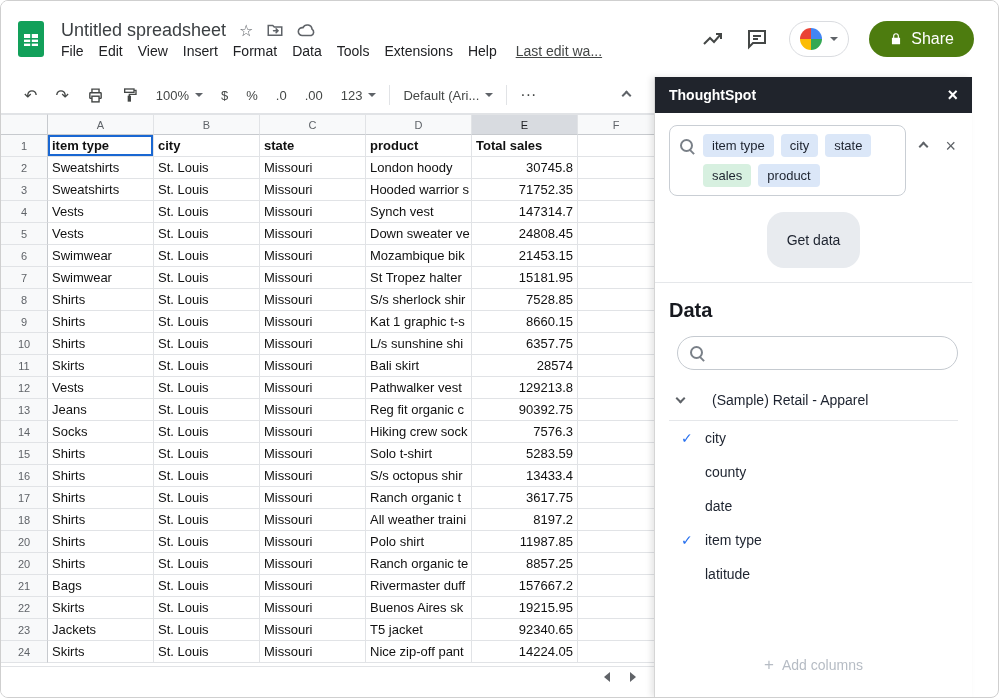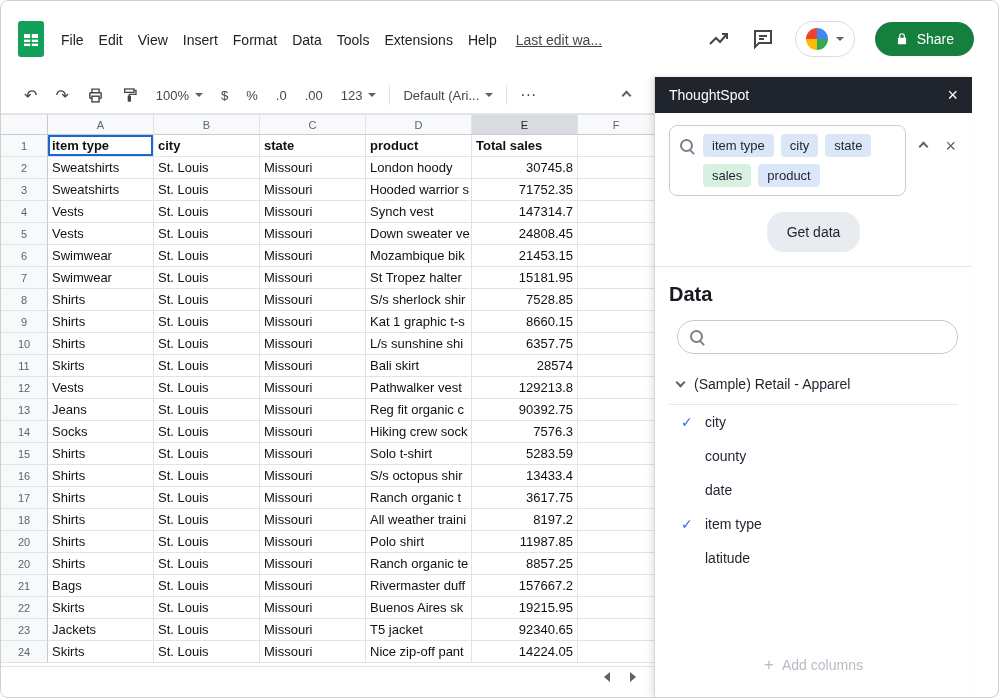--- a/index.html
+++ b/index.html
@@ -20,21 +20,21 @@
   .menu-row { display:flex; align-items:center; margin-top:2px; }
   .menu-item { font-size:14px; color:#202124; margin-right:15px; cursor:pointer; white-space:nowrap; }
   .menu-item.last-edit { color:#444746; text-decoration:underline; margin-left:4px; }
   .head-right { margin-left:auto; display:flex; align-items:center; gap:20px; }
   .h-icon { display:inline-flex; cursor:pointer; }
   .meet-pill { display:inline-flex; align-items:center; gap:8px; border:1px solid #dadce0;
                border-radius:18px; padding:6px 10px; cursor:pointer; background:#fff; }
   .pinwheel { width:22px; height:22px; border-radius:50%;
               background: conic-gradient(#4285f4 0 25%, #34a853 0 50%, #fbbc04 0 75%, #ea4335 0); }
   .share-btn { display:inline-flex; align-items:center; gap:8px; border:none; cursor:pointer;
-               background:#15803d; color:#fff; font-size:14px; font-weight:500;
+               background:#4d7c0f; color:#fff; font-size:16px; font-weight:500;
                font-family:inherit; border-radius:18px; padding:9px 20px; }
   .lock { display:inline-flex; }
 
   
   .main { flex:1; display:flex; min-height:0; }
   .sheet-area { flex:1; min-width:0; display:flex; flex-direction:column; background:#fff; padding-bottom:10px; }
 
   
   .toolbar { height:37px; flex:0 0 auto; display:flex; align-items:center; padding:0 10px 0 14px;
              border-bottom:1px solid #e1e3e6; }
@@ -76,51 +76,51 @@
   .hscroll { height:21px; flex:0 0 auto; border-top:1px solid #e1e3e6;
              display:flex; align-items:center; justify-content:flex-end; gap:16px; padding-right:16px; }
   .harrow { cursor:pointer; display:inline-flex; padding:2px; }
   .tri-l { width:0; height:0; border-top:5px solid transparent; border-bottom:5px solid transparent; border-right:6px solid #606368; display:inline-block; }
   .tri-r { width:0; height:0; border-top:5px solid transparent; border-bottom:5px solid transparent; border-left:6px solid #606368; display:inline-block; }
 
   
   .panel { width:318px; flex:0 0 auto; margin-right:26px; background:#fff;
            border-left:1px solid #d5d5d5; box-shadow:-3px 0 6px rgba(0,0,0,.10);
            display:flex; flex-direction:column; min-height:0; }
-  .panel-head { height:36px; flex:0 0 auto; background:#20242c; color:#fff; font-size:14px; font-weight:400;
+  .panel-head { height:36px; flex:0 0 auto; background:#20242c; color:#fff; font-size:14px; font-weight:700;
                 display:flex; align-items:center; padding:0 14px; }
   .p-close { margin-left:auto; font-size:18px; line-height:1; cursor:pointer; }
   .panel-body { flex:1; min-height:0; display:flex; flex-direction:column; padding:12px 14px 14px; overflow:hidden; }
 
   .search-row { display:flex; align-items:flex-start; }
   .search-box { flex:1; border:1px solid #c9ced4; border-radius:8px; padding:8px; display:flex; align-items:flex-start; cursor:text; }
   .mag { position:relative; width:15px; height:15px; flex:0 0 auto; }
   .mag::before { content:""; position:absolute; width:9px; height:9px; border:2px solid #7a8088; border-radius:50%; left:0; top:0; }
   .mag::after { content:""; position:absolute; width:6px; height:2px; background:#7a8088; transform:rotate(45deg); left:9px; top:12px; }
   .search-box .mag { margin:5px 8px 0 2px; }
   .tokens { flex:1; display:flex; flex-wrap:wrap; gap:7px; }
   .token { font-size:13px; color:#1d232f; padding:4px 9px; border-radius:4px; cursor:pointer; white-space:nowrap; }
   .token.attribute { background:#dbe7f8; }
   .token.measure { background:#d7f0e0; }
   .sb-controls { display:flex; align-items:center; gap:18px; padding:12px 2px 0 14px; }
   .sb-btn { cursor:pointer; color:#5f6368; display:inline-flex; }
   .sb-btn.x { font-size:18px; line-height:1; }
 
   .get-data { display:block; margin:16px auto 14px; background:#e8ebef; border:none; cursor:pointer;
-              font-family:inherit; font-size:14px; color:#1d232f; border-radius:17px; padding:12px 20px; }
+              font-family:inherit; font-size:14px; color:#1d232f; border-radius:17px; padding:20px 20px; }
   .divider { border-top:1px solid #e5e7ea; margin:0 -14px; }
   .data-h { font-size:20px; font-weight:700; color:#17191f; margin:16px 0 14px; }
   .sources-row { display:flex; align-items:center; gap:10px; font-size:14px; color:#1d232f; cursor:pointer; padding:4px 2px 14px; }
   .sources-row .wrench { margin-left:auto; display:inline-flex; cursor:pointer; }
   .find-box { border:1px solid #c5cad0; border-radius:18px; height:34px; display:flex; align-items:center;
               padding:0 12px; margin:0 0 14px 8px; }
   .find-box .mag { margin-right:8px; }
   .find-input { border:none; outline:none; flex:1; font-family:inherit; font-size:14px; color:#333; background:transparent; }
   .find-input::placeholder { color:#80868b; }
-  .source-row { display:flex; align-items:center; gap:10px; font-size:14px; color:#1d232f; cursor:pointer;
+  .source-row { display:flex; align-items:center; gap:28px; font-size:14px; color:#1d232f; cursor:pointer;
                 padding:8px 0 12px 8px; border-bottom:1px solid #e5e7ea; }
   .src-col { display:flex; align-items:center; font-size:14px; color:#1d232f; padding:9px 0 9px 12px; cursor:pointer; }
   .check { width:24px; flex:0 0 auto; color:#2770ef; font-size:14px; }
   .add-cols { margin-top:auto; align-self:center; color:#b6bcc4; font-size:14px; cursor:pointer;
               display:flex; align-items:center; gap:8px; padding:8px 14px; }
   .add-cols span:first-child { font-size:17px; }
 </style>
 </head>
 <body>
 
@@ -130,20 +130,35 @@
     <div class="logo">
       <svg width="28" height="38" viewBox="0 0 28 38">
         <rect x="1" y="1" width="26" height="36" rx="3" fill="#12a05a"></rect>
         <rect x="7" y="14" width="14" height="12" fill="#fff"></rect>
         <rect x="7" y="18" width="14" height="1.6" fill="#12a05a"></rect>
         <rect x="7" y="22" width="14" height="1.6" fill="#12a05a"></rect>
         <rect x="13.2" y="14" width="1.6" height="12" fill="#12a05a"></rect>
       </svg>
     </div>
     <div class="head-center">
+      <div class="title-row">
+        <span class="doc-title">Untitled spreadsheet</span>
+        <span class="t-icon">☆</span>
+        <span class="t-icon">
+          <svg width="18" height="18" viewBox="0 0 24 24" fill="none" stroke="#5f6368" stroke-width="2">
+            <path d="M3 6h6l2 2h10v11H3z"></path>
+              <path d="M10 13h6M13.5 10.5L16 13l-2.5 2.5" stroke-linecap="round"></path>
+          </svg>
+        </span>
+        <span class="t-icon">
+          <svg width="19" height="16" viewBox="0 0 24 20" fill="none" stroke="#5f6368" stroke-width="2">
+            <path d="M7 17a5 5 0 1 1 .6-9.9A6 6 0 0 1 19 9a4.5 4.5 0 0 1-1 8H7z"></path>
+          </svg>
+        </span>
+      </div>
       <nav class="menu-row">
           <span class="menu-item">File</span>
           <span class="menu-item">Edit</span>
           <span class="menu-item">View</span>
           <span class="menu-item">Insert</span>
           <span class="menu-item">Format</span>
           <span class="menu-item">Data</span>
           <span class="menu-item">Tools</span>
           <span class="menu-item">Extensions</span>
           <span class="menu-item">Help</span>

